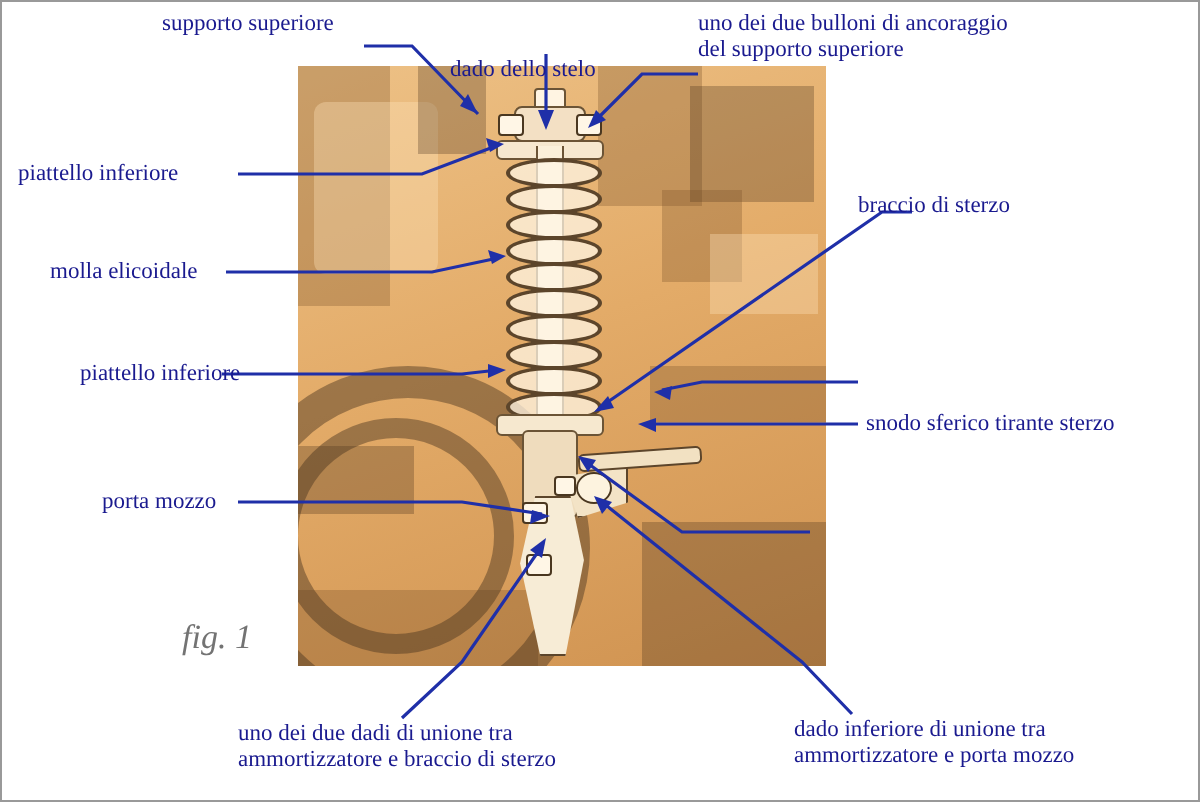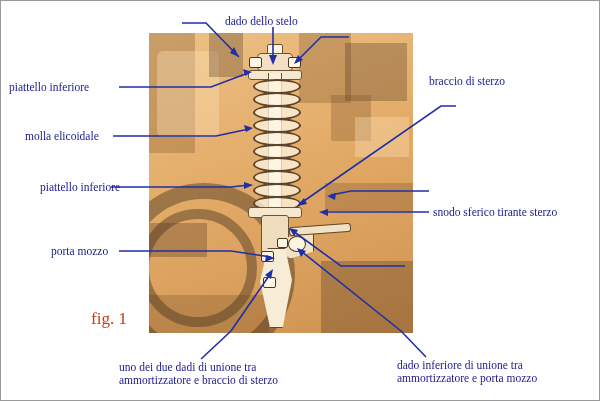--- a/index.html
+++ b/index.html
@@ -98,23 +98,24 @@
   .lbl{
     position:absolute;
     color:#1a1a8f;
     font-size:11.5px;
     line-height:12.6px;
     white-space:pre;
     font-family:"Liberation Serif", serif;
   }
   .fig{
     position:absolute;
-    color:#c2410c;
+    color:#737373;
     font-size:17px;
     font-family:"Liberation Serif", serif;
+    font-style:italic;
   }
   svg.ann{position:absolute;left:0;top:0;width:600px;height:401px;overflow:visible;pointer-events:none;}
   svg.ann line,svg.ann path{stroke:#1f2fa8;stroke-width:1.6;fill:none;}
   svg.ann polygon{fill:#1f2fa8;}
 </style>
 </head>
 <body>
 
 <div id="root">
 
@@ -200,28 +201,31 @@
     <path d="M404,265 L340,265 L292,230"></path>
     <polygon points="288,227 297,229 293,235"></polygon>
 
     <path d="M425,356 L400,330 L300,250"></path>
     <polygon points="296,247 305,250 300,256"></polygon>
 
     <path d="M200,358 L230,330 L270,272"></path>
     <polygon points="272,268 270,278 264,274"></polygon>
   </svg>
 
-  <div class="lbl" style="left:224px;top:14px;">dado dello stelo</div>
+  <div class="lbl" style="left:80px;top:5px;">supporto superiore</div>
+  <div class="lbl" style="left:224px;top:28px;">dado dello stelo</div>
+  <div class="lbl" style="left:348px;top:5px;">uno dei due bulloni di ancoraggio
+del supporto superiore</div>
 
   <div class="lbl" style="left:8px;top:80px;">piattello inferiore</div>
   <div class="lbl" style="left:24px;top:129px;text-align:right;">molla elicoidale</div>
   <div class="lbl" style="left:8px;top:180px;padding-left:31px;">piattello inferiore</div>
   <div class="lbl" style="left:50px;top:244px;">porta mozzo</div>
 
-  <div class="lbl" style="left:428px;top:74px;">braccio di sterzo</div>
+  <div class="lbl" style="left:428px;top:96px;">braccio di sterzo</div>
   <div class="lbl" style="left:432px;top:205px;">snodo sferico tirante sterzo</div>
 
   <div class="lbl" style="left:118px;top:360px;">uno dei due dadi di unione tra
 ammortizzatore e braccio di sterzo</div>
   <div class="lbl" style="left:396px;top:358px;">dado inferiore di unione tra
 ammortizzatore e porta mozzo</div>
 
   <div class="fig" style="left:90px;top:308px;">fig. 1</div>
 </div>
 

